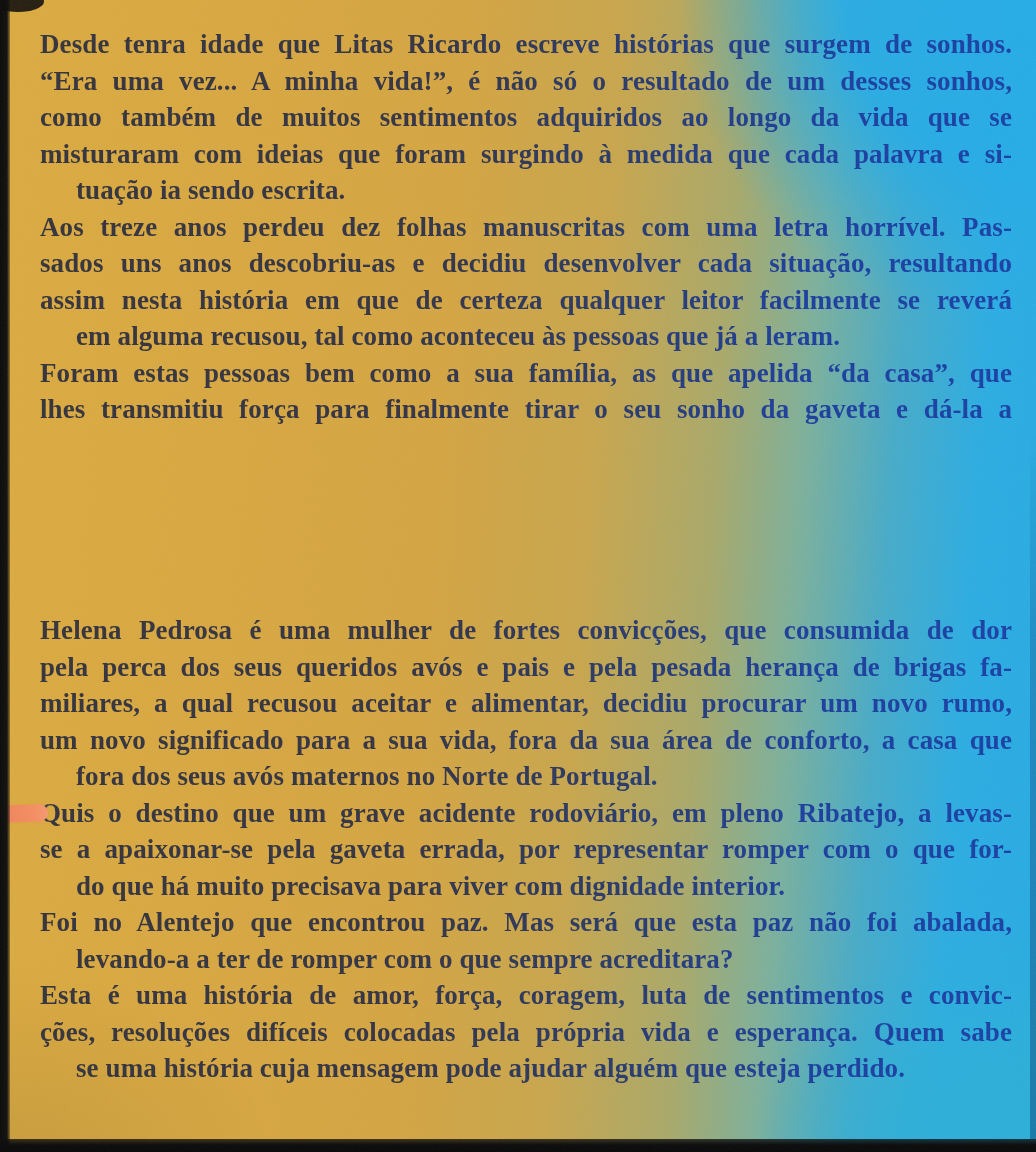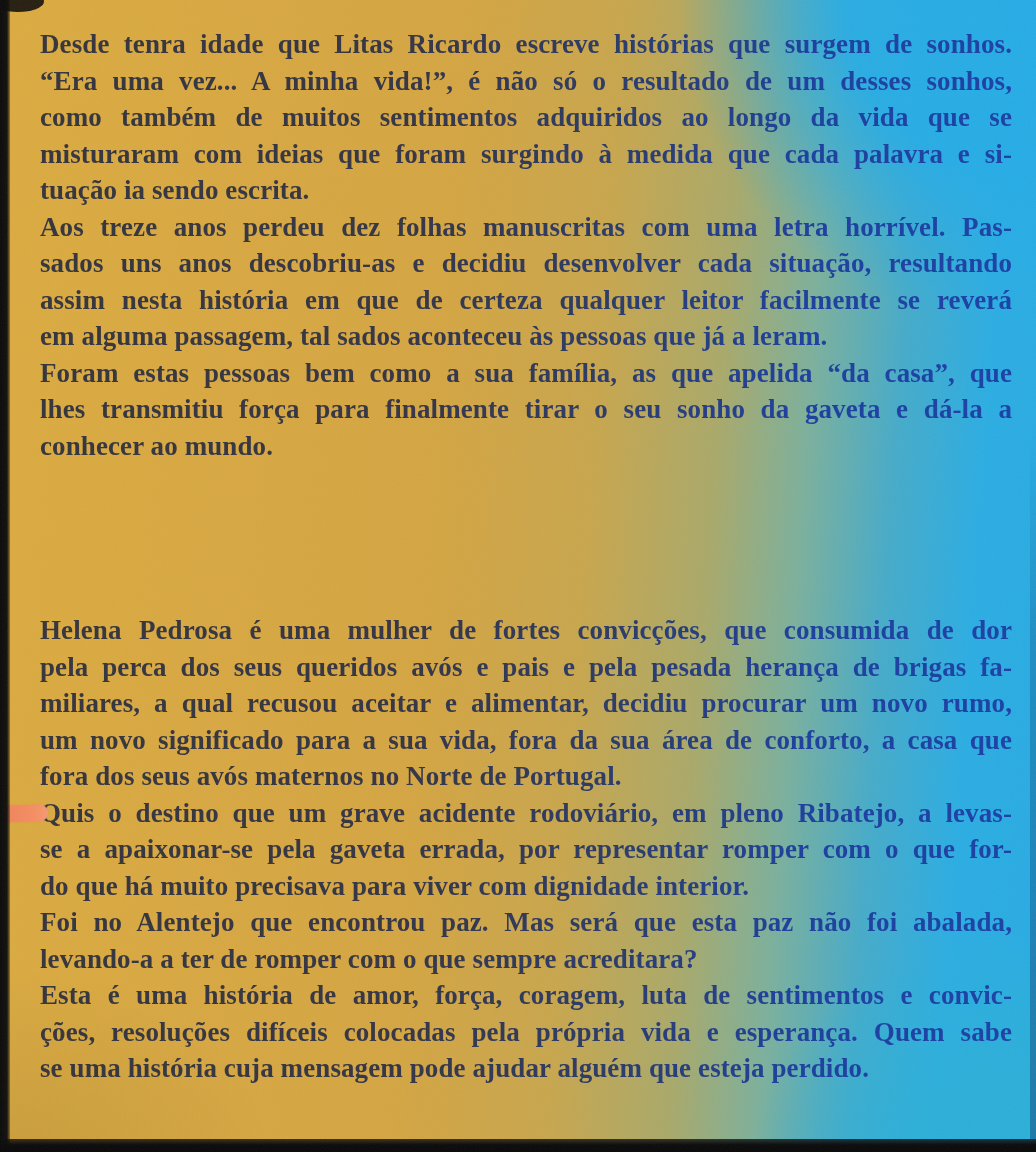--- a/index.html
+++ b/index.html
@@ -41,20 +41,21 @@
   #author-blurb   { top: 26px; }
   #synopsis-blurb { top: 612px; }
   .line {
     text-align: justify;
     text-align-last: justify;
     max-height: 36.5px;
     overflow: hidden;
   }
   .line.last {
     text-align-last: left;
+    margin-left: 36px;
   }
   .spine-shadow-left {
     position: absolute;
     left: 0; top: 0;
     width: 10px; height: 100%;
     background: linear-gradient(to right, #0a0a09 0%, #12110e 70%, rgba(20,18,12,0.35) 100%);
   }
   .bottom-edge-shadow {
     position: absolute;
     left: 0; bottom: 0;
@@ -98,24 +99,23 @@
 
   <div class="textblock" id="author-blurb">
       <div class="line">Desde tenra idade que Litas Ricardo escreve histórias que surgem de sonhos.</div>
       <div class="line">“Era uma vez... A minha vida!”, é não só o resultado de um desses sonhos,</div>
       <div class="line">como também de muitos sentimentos adquiridos ao longo da vida que se</div>
       <div class="line">misturaram com ideias que foram surgindo à medida que cada palavra e si-</div>
       <div class="line last">tuação ia sendo escrita.</div>
       <div class="line">Aos treze anos perdeu dez folhas manuscritas com uma letra horrível. Pas-</div>
       <div class="line">sados uns anos descobriu-as e decidiu desenvolver cada situação, resultando</div>
       <div class="line">assim nesta história em que de certeza qualquer leitor facilmente se reverá</div>
-      <div class="line last">em alguma passagem, tal sados aconteceu às pessoas que já a leram.</div>
+      <div class="line last">em alguma recusou, tal como aconteceu às pessoas que já a leram.</div>
       <div class="line">Foram estas pessoas bem como a sua família, as que apelida “da casa”, que</div>
       <div class="line">lhes transmitiu força para finalmente tirar o seu sonho da gaveta e dá-la a</div>
-      <div class="line last">conhecer ao mundo.</div>
     </div>
 
   <div class="textblock" id="synopsis-blurb">
       <div class="line">Helena Pedrosa é uma mulher de fortes convicções, que consumida de dor</div>
       <div class="line">pela perca dos seus queridos avós e pais e pela pesada herança de brigas fa-</div>
       <div class="line">miliares, a qual recusou aceitar e alimentar, decidiu procurar um novo rumo,</div>
       <div class="line">um novo significado para a sua vida, fora da sua área de conforto, a casa que</div>
       <div class="line last">fora dos seus avós maternos no Norte de Portugal.</div>
       <div class="line">Quis o destino que um grave acidente rodoviário, em pleno Ribatejo, a levas-</div>
       <div class="line">se a apaixonar-se pela gaveta errada, por representar romper com o que for-</div>

